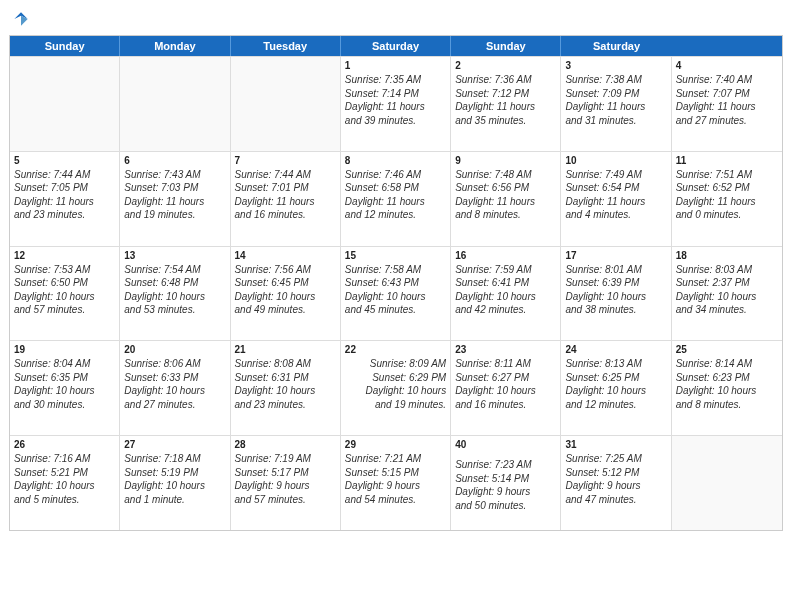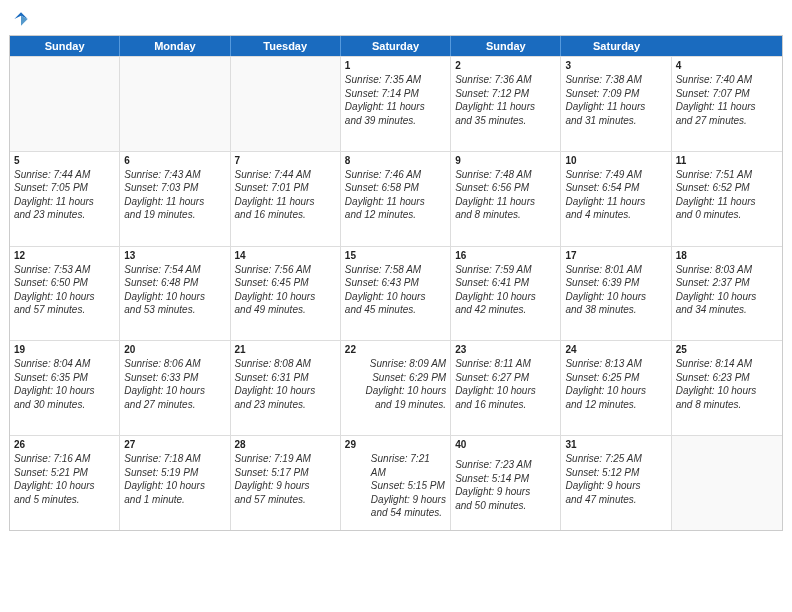--- a/index.html
+++ b/index.html
@@ -338,21 +338,21 @@
           </div>
           <div class="cal-cell">
             <div class="cell-day">28</div>
             <div class="cell-info" style="white-space: pre-line;">Sunrise: 7:19 AM
 Sunset: 5:17 PM
 Daylight: 9 hours
 and 57 minutes.</div>
           </div>
           <div class="cal-cell">
             <div class="cell-day">29</div>
-            <div class="cell-info" style="white-space: pre-line; margin-left: 26px;">Sunrise: 7:21 AM
+            <div class="cell-info" style="white-space: pre-line;">Sunrise: 7:21 AM
 Sunset: 5:15 PM
 Daylight: 9 hours
 and 54 minutes.</div>
           </div>
           <div class="cal-cell">
             <div class="cell-day">40</div>
             <div class="cell-info" style="white-space: pre-line; margin-top: 8px;">Sunrise: 7:23 AM
 Sunset: 5:14 PM
 Daylight: 9 hours
 and 50 minutes.</div>

